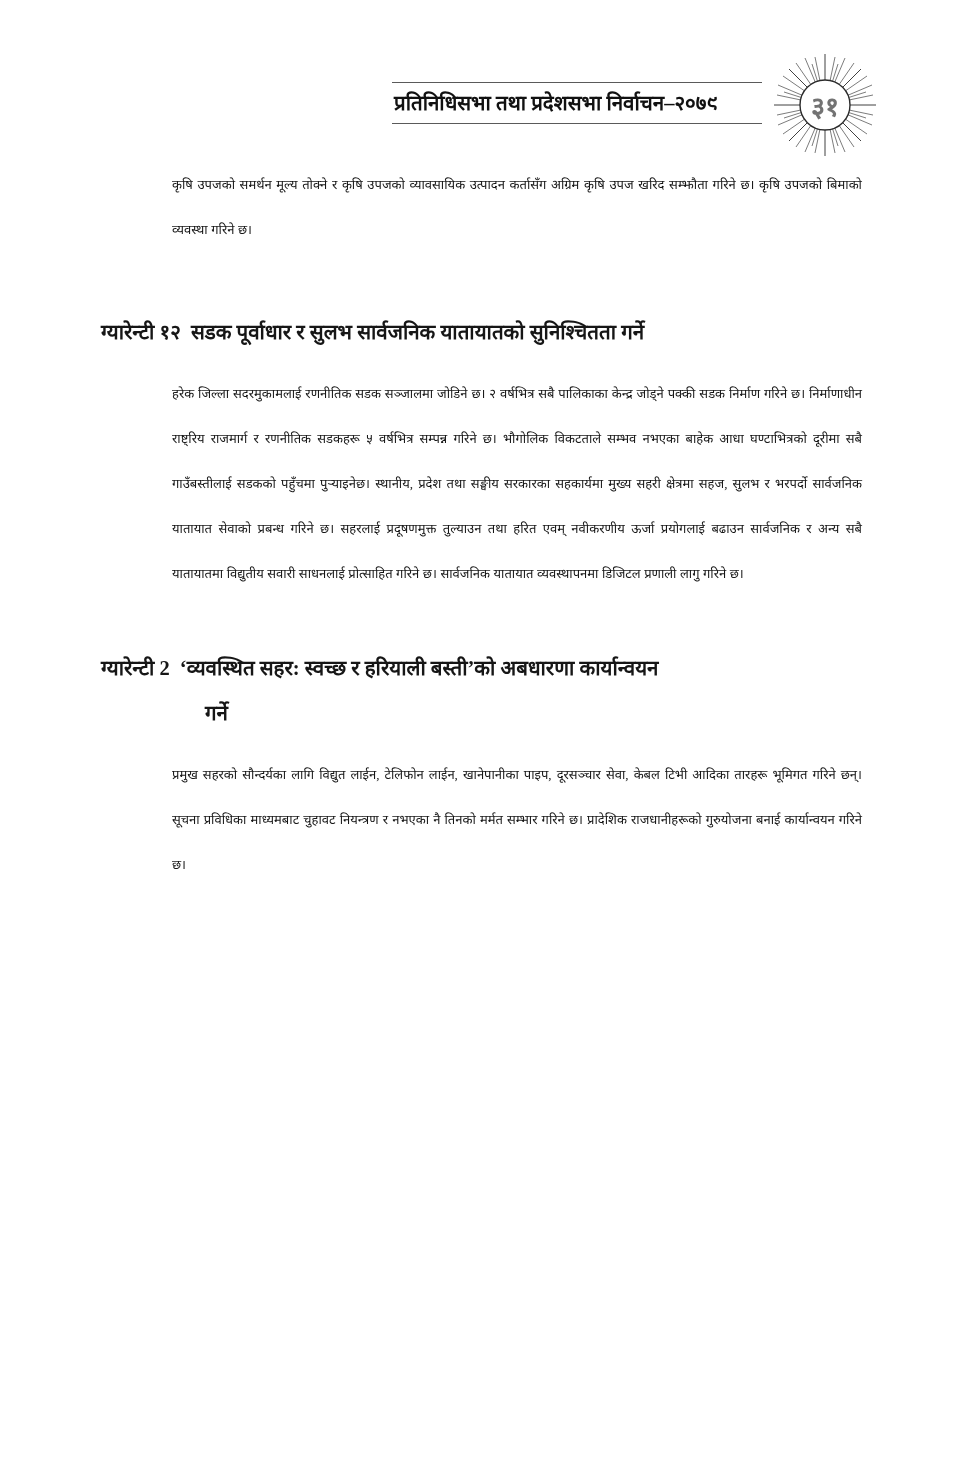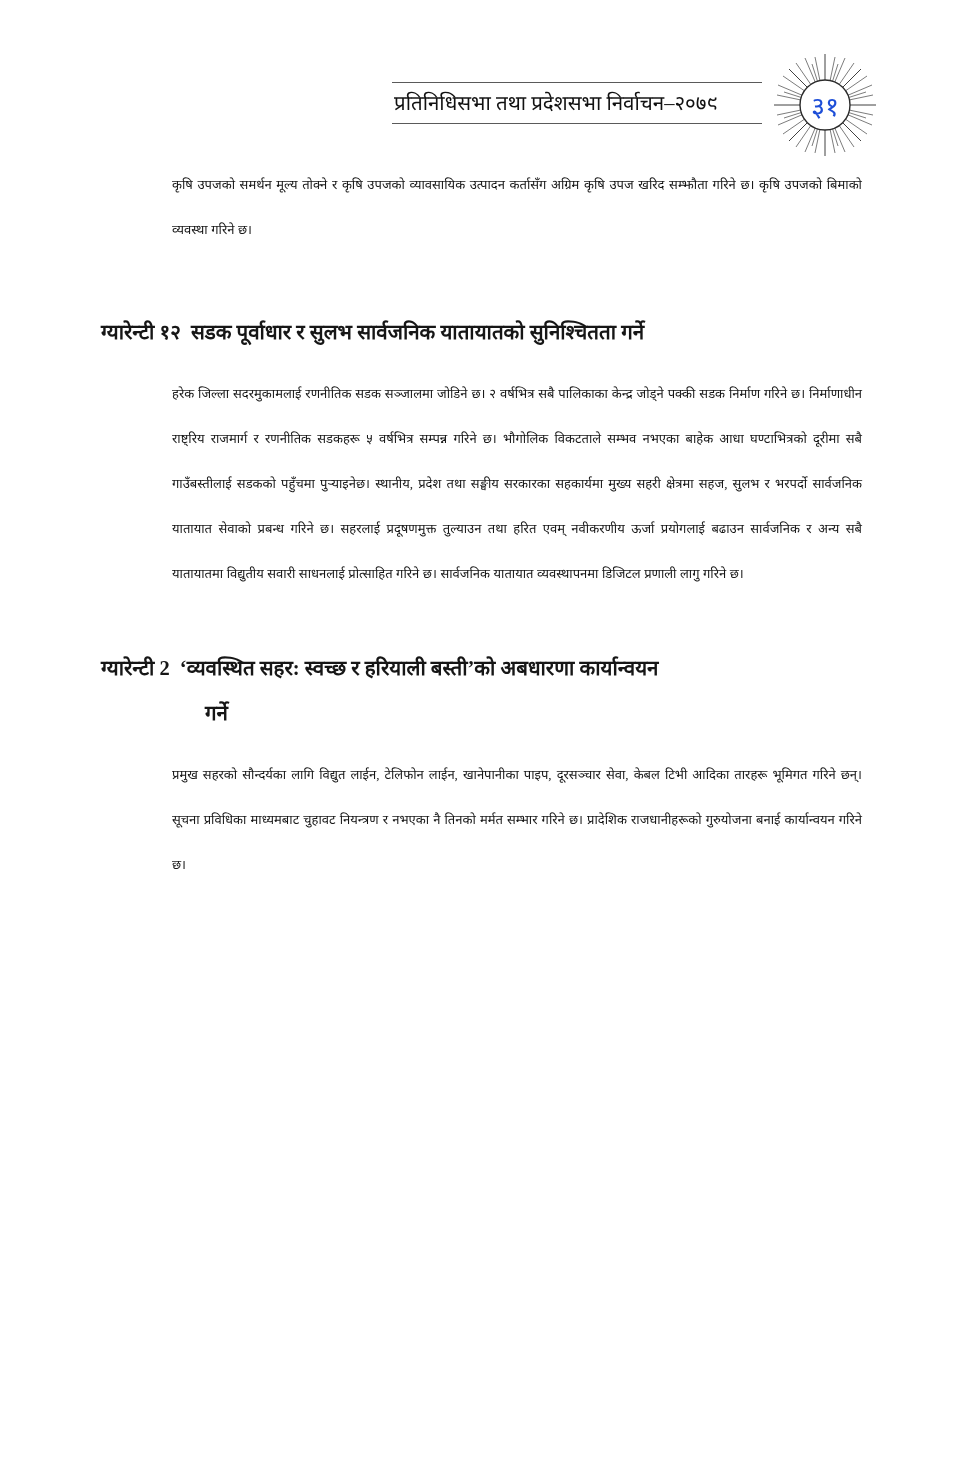--- a/index.html
+++ b/index.html
@@ -21,20 +21,21 @@
     box-sizing: border-box;
   }
 
   
   .page-header {
     position: absolute;
     left: 0;
     top: 52px;
     width: 781px;
     height: 110px;
+    font-weight: bold;
   }
   .header-rule-block {
     position: absolute;
     left: 392px;
     top: 30px;
     width: 370px;
   }
   .header-rule {
     height: 1px;
     background: #5a5a5a;
@@ -61,21 +62,21 @@
     position: absolute;
     left: 0;
     top: 0;
     width: 106px;
     height: 106px;
     display: flex;
     align-items: center;
     justify-content: center;
     font-family: "Liberation Serif", "DejaVu Serif", serif;
     font-size: 27px;
-    color: #1d4ed8;
+    color: #737373;
     letter-spacing: 0px;
   }
 
   
   .content {
     position: absolute;
     left: 0;
     top: 162px;
     width: 975px;
   }

